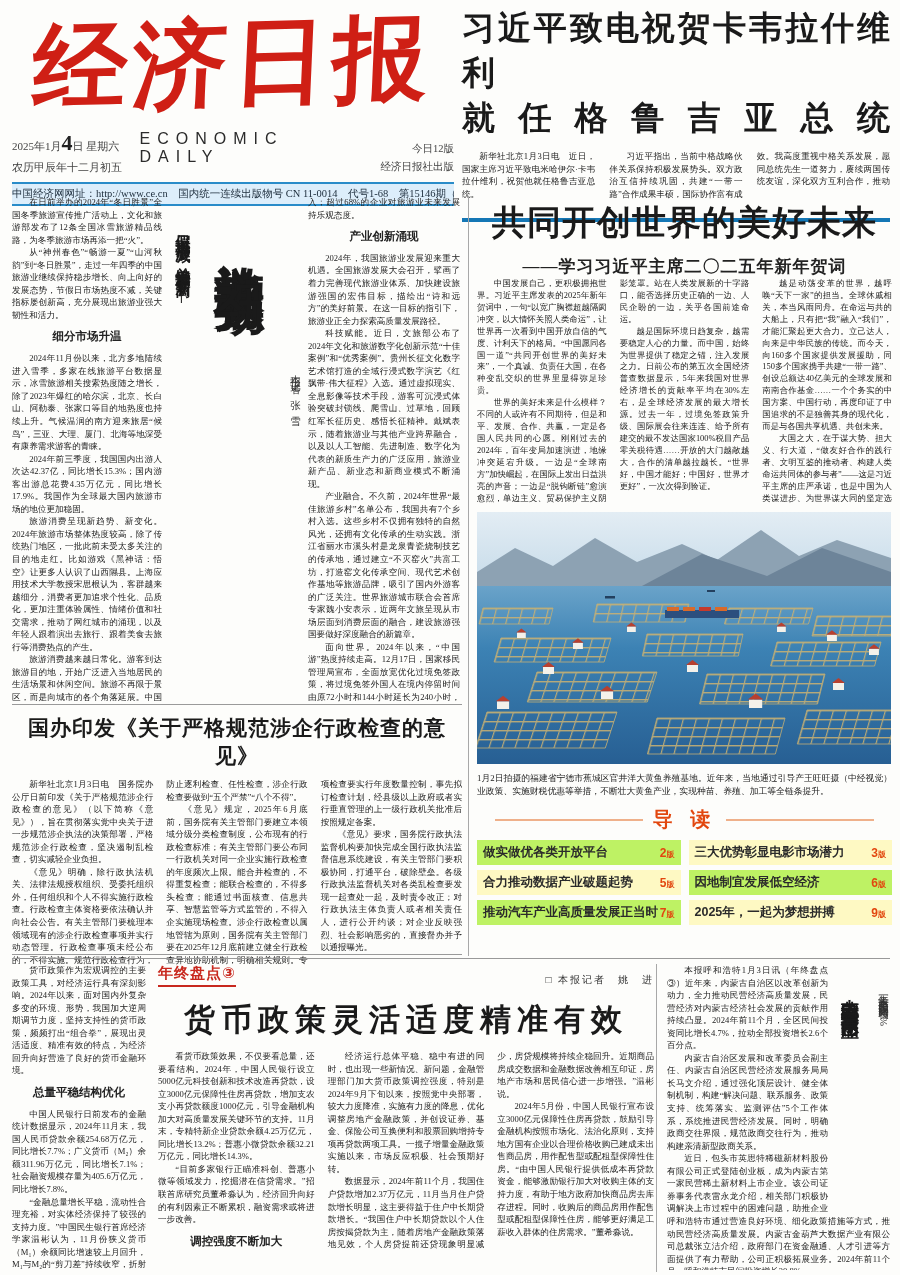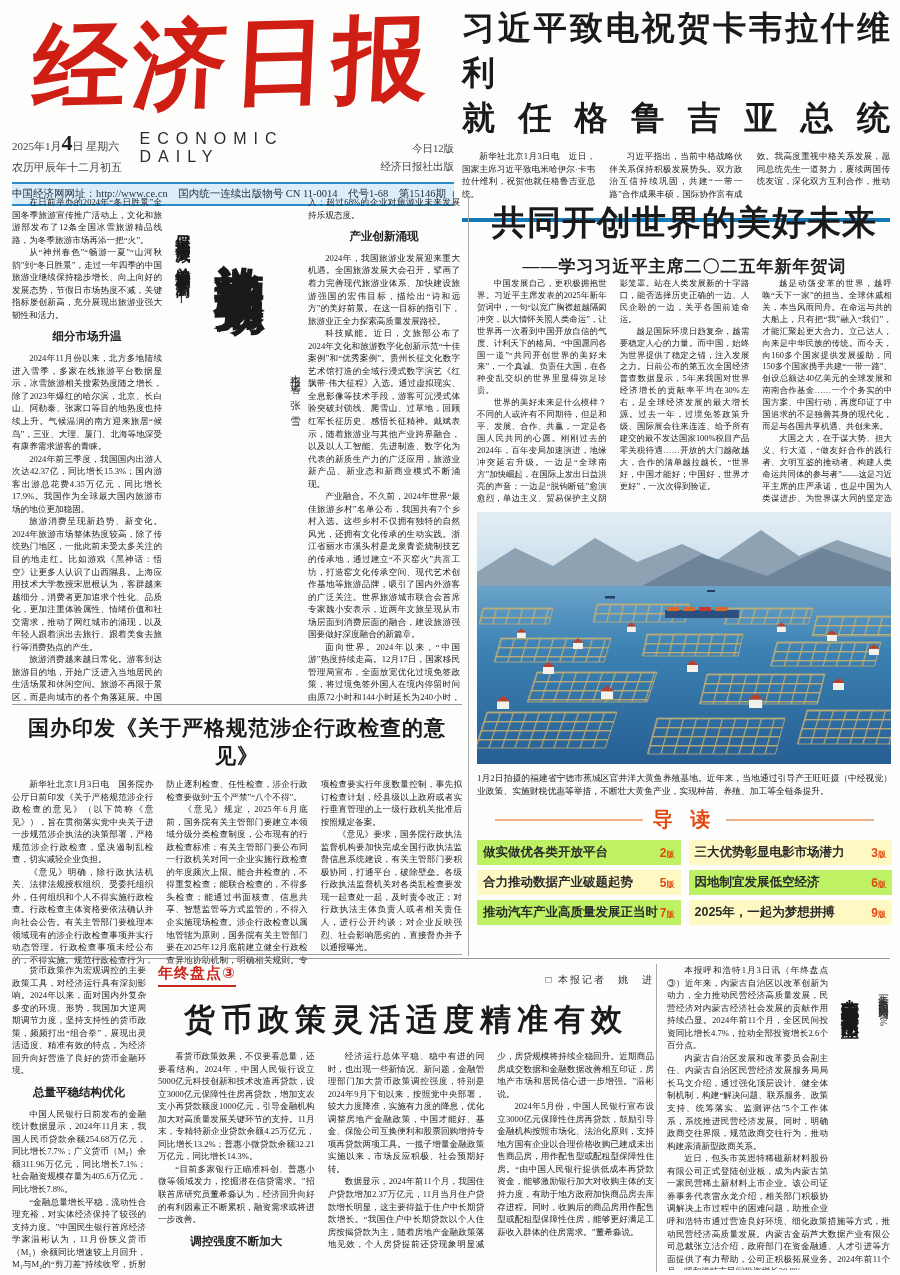--- a/index.html
+++ b/index.html
@@ -288,21 +288,21 @@
       <div class="m-main">
         <div class="m-top">
           <span class="kicker hd">年终盘点③</span>
           <span class="m-byline">□ 本报记者　姚　进</span>
         </div>
         <div class="m-title hd">货币政策灵活适度精准有效</div>
         <div class="m-cols txt">
             <p class="p">看货币政策效果，不仅要看总量，还要看结构。2024年，中国人民银行设立5000亿元科技创新和技术改造再贷款，设立3000亿元保障性住房再贷款，增加支农支小再贷款额度1000亿元，引导金融机构加大对高质量发展关键环节的支持。11月末，专精特新企业贷款余额4.25万亿元，同比增长13.2%；普惠小微贷款余额32.21万亿元，同比增长14.3%。</p>
             <p class="p">“目前多家银行正瞄准科创、普惠小微等领域发力，挖掘潜在信贷需求。”招联首席研究员董希淼认为，经济回升向好的有利因素正不断累积，融资需求或将进一步改善。</p>
             <p class="subhead">调控强度不断加大</p>
-            <p class="p">经济运行总体平稳、稳中有进的同时，也出现一些新情况、新问题，金融管理部门加大货币政策调控强度，特别是2024年9月下旬以来，按照党中央部署，较大力度降准，实施有力度的降息，优化调整房地产金融政策，中国才能好、基金、保险公司互换便利和股票回购增持专项再贷款两项工具。一揽子增量金融政策实施以来，市场反应积极、社会预期好转。</p>
+            <p class="p">经济运行总体平稳、稳中有进的同时，也出现一些新情况、新问题，金融管理部门加大货币政策调控强度，特别是2024年9月下旬以来，按照党中央部署，较大力度降准，实施有力度的降息，优化调整房地产金融政策，并创设证券、基金、保险公司互换便利和股票回购增持专项再贷款两项工具。一揽子增量金融政策实施以来，市场反应积极、社会预期好转。</p>
             <p class="p">数据显示，2024年前11个月，我国住户贷款增加2.37万亿元，11月当月住户贷款增长明显，这主要得益于住户中长期贷款增长。“我国住户中长期贷款以个人住房按揭贷款为主，随着房地产金融政策落地见效，个人房贷提前还贷现象明显减少，房贷规模将持续企稳回升。近期商品房成交数据和金融数据改善相互印证，房地产市场和居民信心进一步增强。”温彬说。</p>
             <p class="p">2024年5月份，中国人民银行宣布设立3000亿元保障性住房再贷款，鼓励引导金融机构按照市场化、法治化原则，支持地方国有企业以合理价格收购已建成未出售商品房，用作配售型或配租型保障性住房。“由中国人民银行提供低成本再贷款资金，能够激励银行加大对收购主体的支持力度，有助于地方政府加快商品房去库存进程。同时，收购后的商品房用作配售型或配租型保障性住房，能够更好满足工薪收入群体的住房需求。”董希淼说。</p>
           </div>
       </div>
     </div>
 
     <div class="bottom-right">
       <div class="nmg-top">
         <div class="nmg-text txt">
             <p class="p">本报呼和浩特1月3日讯（年终盘点③）近年来，内蒙古自治区以改革创新为动力，全力推动民营经济高质量发展，民营经济对内蒙古经济社会发展的贡献作用持续凸显。2024年前11个月，全区民间投资同比增长4.7%，拉动全部投资增长2.6个百分点。</p>

